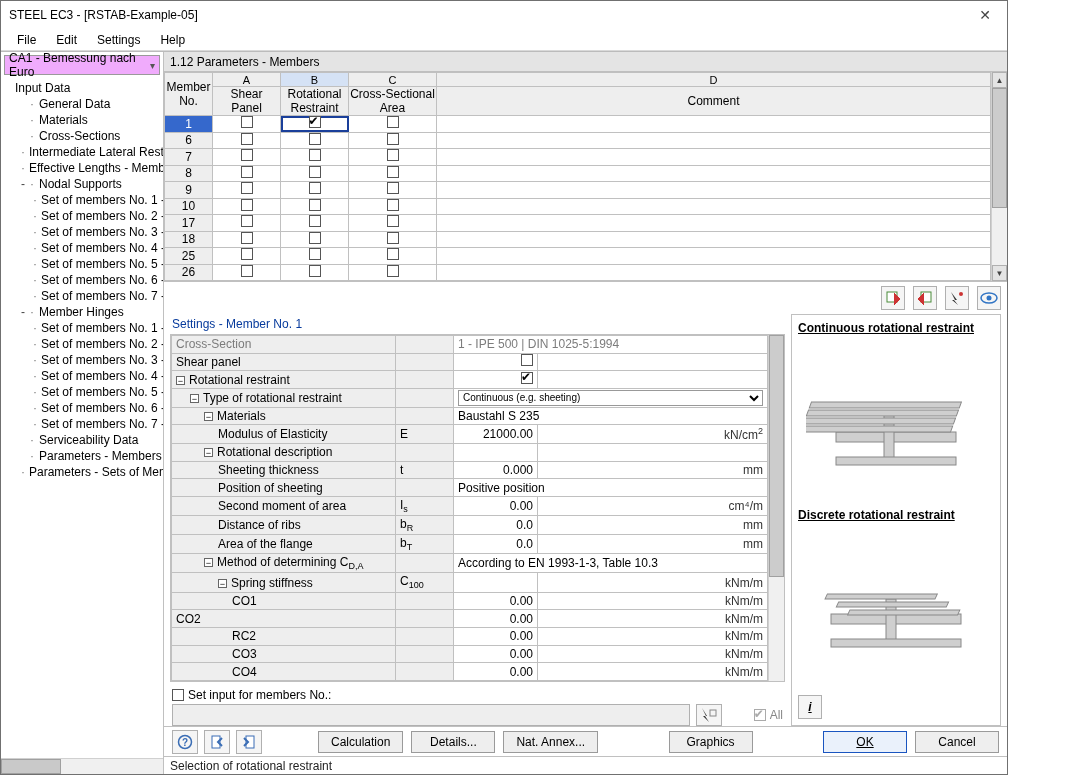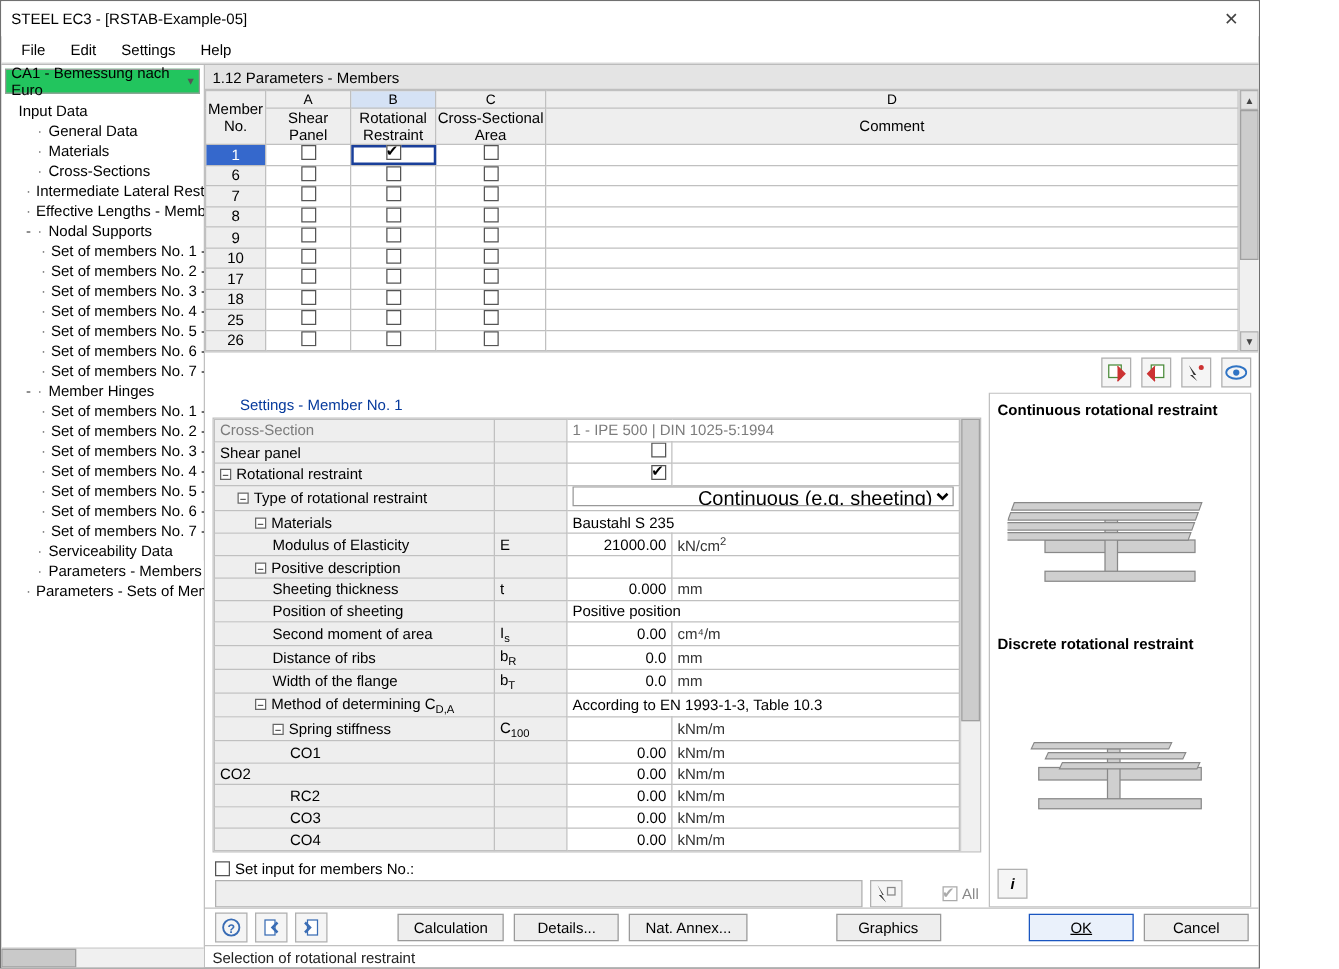--- a/index.html
+++ b/index.html
@@ -6,21 +6,21 @@
   html, body { margin:0; padding:0; font-family: "Segoe UI", Tahoma, Arial, sans-serif; font-size:12px; color:#000; background:#fff; }
   .window { width:1008px; height:775px; border:1px solid #707070; display:flex; flex-direction:column; }
   .titlebar { height:28px; display:flex; align-items:center; padding:0 8px; font-size:12px; color:#000; background:#fff; }
   .titlebar .spacer { flex:1; }
   .titlebar .close { font-size:14px; padding:2px 8px; color:#444; cursor:pointer; }
   .menubar { height:22px; display:flex; align-items:flex-start; gap:0; padding:0 6px; border-bottom:1px solid #d9d9d9; }
   .menubar .menu-item { padding:4px 10px; cursor:pointer; }
   .content { flex:1; display:flex; overflow:hidden; border-top:1px solid #bbb; }
   
   .left-pane { width:163px; display:flex; flex-direction:column; border-right:1px solid #c0c0c0; min-width:0; }
-  .case-select { border:1px solid #9a9a9a; background:#22c55e; height:20px; margin:3px; display:flex; align-items:center; padding:0 4px; font-size:12px; position:relative; cursor:pointer; }
+  .case-select { border:1px solid #9a9a9a; background:#f0abfc; height:20px; margin:3px; display:flex; align-items:center; padding:0 4px; font-size:12px; position:relative; cursor:pointer; }
   .case-select .chev { margin-left:auto; font-size:10px; color:#555; }
   .tree { flex:1; overflow:auto; font-size:12px; padding:2px 0 4px 4px; white-space:nowrap; }
   .tree .t-row { height:16px; line-height:16px; display:flex; align-items:center; cursor:pointer; }
   .tree .dot { color:#777; padding-right:4px; display:inline-block; width:10px; text-align:center; }
   .tree .exp { color:#444; width:10px; display:inline-block; text-align:center; padding-right:2px;}
   .tree .indent1 { padding-left:14px;}
   .tree .indent2 { padding-left:28px;}
   .tree .selected { background:#fff; font-weight:normal; }
   .tree-scrolltrack-h { height:16px; border-top:1px solid #d0d0d0; background:#f0f0f0; position:relative; }
   .tree-scrolltrack-h .thumb { position:absolute; left:0; top:0; height:100%; width:60px; background:#c9c9c9; border:1px solid #a0a0a0; }
@@ -40,50 +40,50 @@
   .grid-vscroll { width:16px; background:#f0f0f0; border-left:1px solid #d0d0d0; position:relative; }
   .grid-vscroll .arrow { position:absolute; left:0; width:100%; height:16px; background:#e4e4e4; border:1px solid #b0b0b0; display:flex; align-items:center; justify-content:center; font-size:8px; color:#444; cursor:pointer;}
   .grid-vscroll .thumb { position:absolute; left:0; width:100%; background:#cccccc; border:1px solid #a0a0a0; }
   .chk { display:inline-block; width:12px; height:12px; border:1px solid #555; background:#fff; position:relative; }
   .chk.checked::after { content:"✔"; position:absolute; top:-3px; left:-1px; font-size:12px; }
   .toolbar-row { height:32px; display:flex; align-items:center; justify-content:flex-end; gap:8px; padding:4px 6px 4px 6px; }
   .tb-btn { width:24px; height:24px; border:1px solid #b0b0b0; background:#f5f5f5; display:flex; align-items:center; justify-content:center; cursor:pointer; }
   
   .lower { flex:1; display:flex; gap:6px; padding:0 6px 0 6px; overflow:hidden; }
   .settings-panel { flex:1; display:flex; flex-direction:column; min-width:0; }
-  .settings-title { color:#063a9c; font-size:12px; height:20px; display:flex; align-items:center; padding:0 2px;margin-left:20px; }
+  .settings-title { color:#063a9c; font-size:12px; height:20px; display:flex; align-items:center; padding:0 2px; }
   .settings-grid-wrap { flex:1; display:flex; border:1px solid #c0c0c0; overflow:hidden; }
   .settings-table { border-collapse:collapse; width:calc(100% - 16px); font-size:12px; table-layout:fixed; background:#fff; }
   .settings-table td { border:1px solid #c0c0c0; height:16px; padding:0 4px; white-space:nowrap; overflow:hidden; }
   .settings-table td.name { background:#eeeeee; }
   .settings-table td.sym { background:#eeeeee; width:58px; }
   .settings-table td.val { background:#fff; text-align:right; width:84px; }
-  .settings-table td.unit { background:#fff; text-align:left; width:230px; color:#333; }
+  .settings-table td.unit { background:#fff; text-align:right; width:230px; color:#333; }
   .settings-table td.gray { color:#7c7c7c; }
   .settings-table td.merged { background:#fff; }
   .settings-table .boxtoggle { display:inline-block; width:9px; height:9px; border:1px solid #666; text-align:center; line-height:9px; font-size:9px; margin-right:4px; background:#fff; }
   .settings-vscroll { width:16px; background:#f0f0f0; border-left:1px solid #d0d0d0; position:relative; }
   .set-input-row { display:flex; align-items:center; gap:6px; padding:6px 2px 0 2px; }
   .long-input { flex:1; height:22px; border:1px solid #b0b0b0; background:#eeeeee; }
   .pick-btn { width:26px; height:22px; border:1px solid #b0b0b0; background:#f5f5f5; display:flex; align-items:center; justify-content:center; cursor:pointer; }
   .all-check { display:flex; align-items:center; gap:4px; color:#888; }
-  .side-images { width:210px; border:1px solid #c0c0c0; background:#fff; display:flex; flex-direction:column; padding:6px; gap:6px; }
+  .side-images { width:210px; border:1px solid #c0c0c0; background:#fff; display:flex; flex-direction:column; padding:6px; gap:6px;text-decoration:underline; }
   .side-images .lbl { font-weight:bold; font-size:12px; color:#000; }
   .img-box { flex:1; display:flex; align-items:center; justify-content:center; }
   .info-icon { width:24px; height:24px; border:1px solid #b0b0b0; background:#f5f5f5; display:flex; align-items:center; justify-content:center; align-self:flex-start; font-weight:bold; font-style:italic; cursor:pointer;}
   
   .footer { height:48px; border-top:1px solid #c0c0c0; display:flex; flex-direction:column; }
   .footer-row { height:30px; display:flex; align-items:center; padding:0 8px; gap:8px; }
   .footer-row .left-icons { display:flex; gap:6px; }
   .footer-row .icon-btn { width:26px; height:24px; border:1px solid #b0b0b0; background:#f5f5f5; display:flex; align-items:center; justify-content:center; cursor:pointer;}
   .std-btn { min-width:84px; height:22px; border:1px solid #9a9a9a; background:#eeeeee; padding:0 12px; cursor:pointer; display:inline-flex; align-items:center; justify-content:center; font-size:12px;}
   .std-btn.primary { border:1px solid #1a55c0; background:#eaf1fb;text-decoration:underline; }
   .centered-btn-wrap { flex:1; display:flex; justify-content:center; }
   .status-bar { height:18px; border-top:1px solid #c0c0c0; padding:0 6px; display:flex; align-items:center; font-size:12px; color:#222; }
-  select.drop { font-size:16px; height:16px; border:1px solid #999; background:#fff; width:100%;text-align:right; }
+  select.drop { font-size:10px; height:16px; border:1px solid #999; background:#fff; width:100%; }
   svg { display:block; }
   sub { font-size:9px; vertical-align:sub; }
   sup { font-size:9px; vertical-align:super; }
 </style>
 </head>
 <body>
 
 <div class="window">
   <div class="titlebar">
     <span>STEEL EC3 - [RSTAB-Example-05]</span>
@@ -410,21 +410,21 @@
                     <td class="sym"></td>
                     <td class="merged" colspan="2">Baustahl S 235</td>
                   </tr>
                 <tr>
                     <td class="name" style="padding-left:46px">Modulus of Elasticity</td>
                     <td class="sym">E</td>
                     <td class="val">21000.00</td>
                     <td class="unit"><span>kN/cm</span><sup>2</sup></td>
                   </tr>
                 <tr>
-                    <td class="name" style="padding-left:32px"><span class="boxtoggle">−</span><span>Positive description</span></td>
+                    <td class="name" style="padding-left:32px"><span class="boxtoggle">−</span><span>Rotational description</span></td>
                     <td class="sym"></td>
                     <td class="val"></td>
                     <td class="unit"></td>
                   </tr>
                 <tr>
                     <td class="name" style="padding-left:46px">Sheeting thickness</td>
                     <td class="sym">t</td>
                     <td class="val">0.000</td>
                     <td class="unit">mm</td>
                   </tr>
@@ -439,21 +439,21 @@
                     <td class="val">0.00</td>
                     <td class="unit">cm⁴/m</td>
                   </tr>
                 <tr>
                     <td class="name" style="padding-left:46px">Distance of ribs</td>
                     <td class="sym"><span>b</span><sub>R</sub></td>
                     <td class="val">0.0</td>
                     <td class="unit">mm</td>
                   </tr>
                 <tr>
-                    <td class="name" style="padding-left:46px">Width of the flange</td>
+                    <td class="name" style="padding-left:46px">Area of the flange</td>
                     <td class="sym"><span>b</span><sub>T</sub></td>
                     <td class="val">0.0</td>
                     <td class="unit">mm</td>
                   </tr>
                 <tr>
                     <td class="name" style="padding-left:32px"><span class="boxtoggle">−</span><span>Method of determining C</span><sub>D,A</sub></td>
                     <td class="sym"></td>
                     <td class="merged" colspan="2">According to EN 1993-1-3, Table 10.3</td>
                   </tr>
                 <tr>

